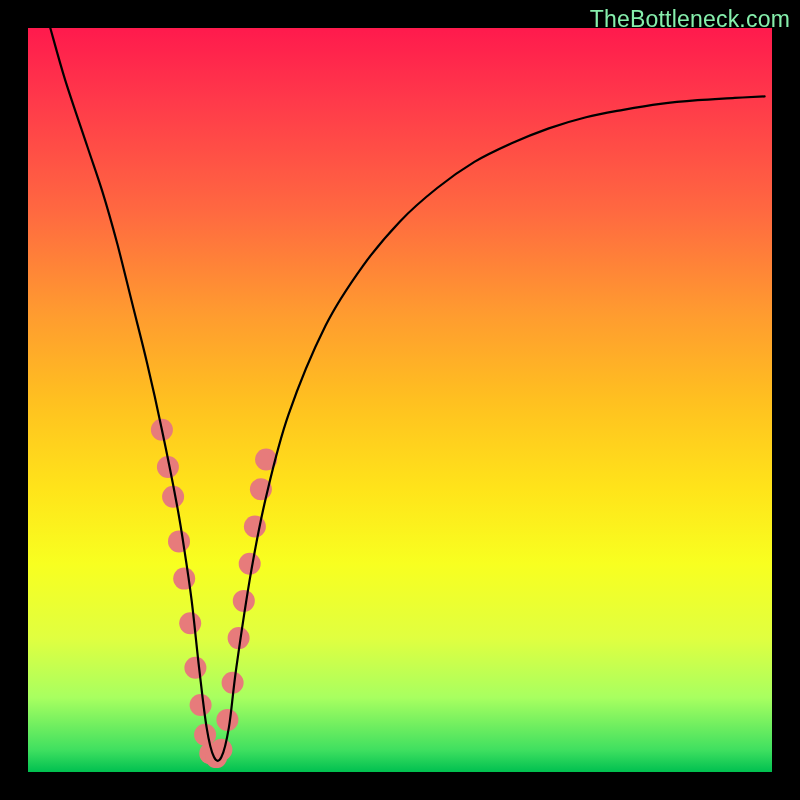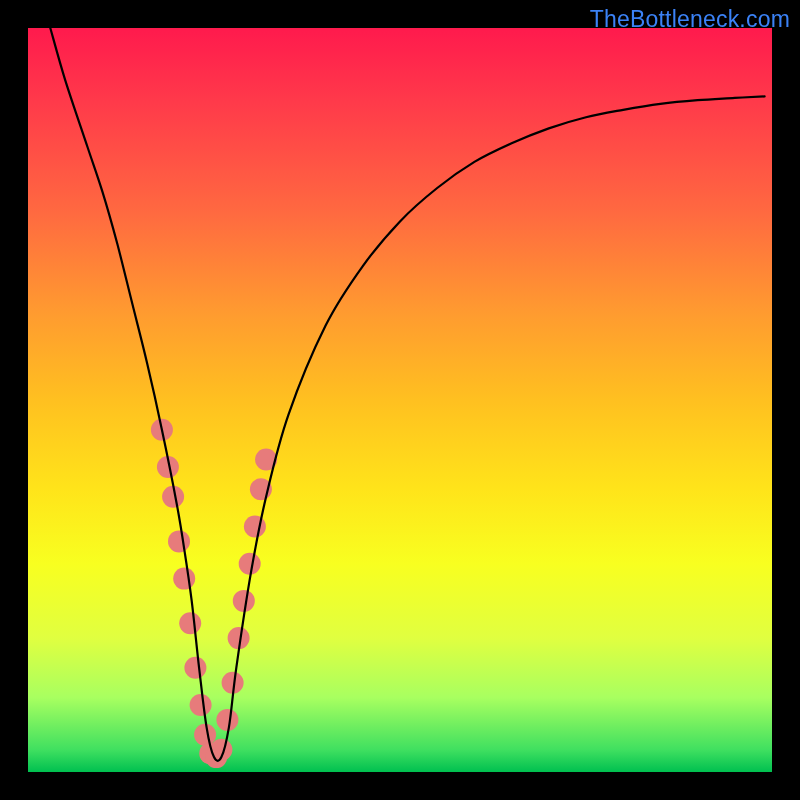--- a/index.html
+++ b/index.html
@@ -33,21 +33,21 @@
       #f8ff20 72%,
       #e0ff40 82%,
       #a8ff60 90%,
       #40e060 97%,
       #00c050 100%);
   }
   .watermark {
     position: absolute;
     top: 6px;
     right: 10px;
-    color: #3b82f6;
+    color: #86efac;
     font-size: 23px;
     font-weight: 400;
     letter-spacing: 0.2px;
     z-index: 5;
     user-select: none;
     text-align: center;
   }
   svg.curve {
     position: absolute;
     left: 0; top: 0;

